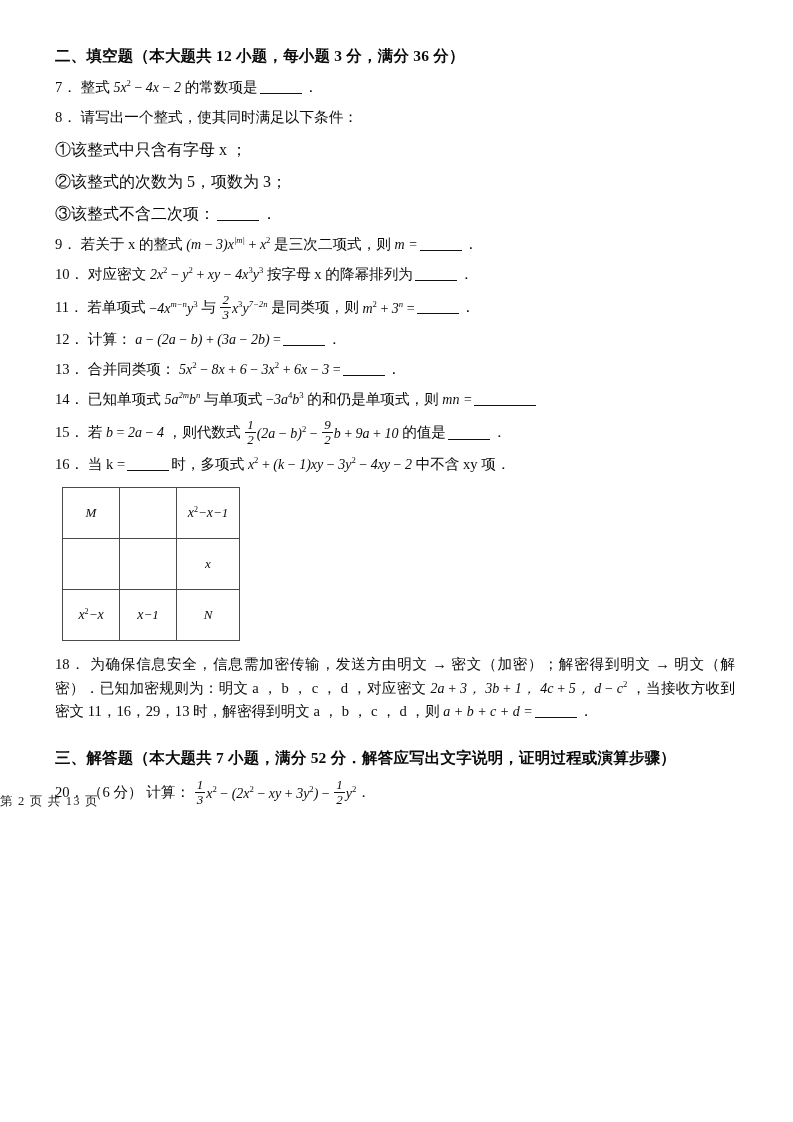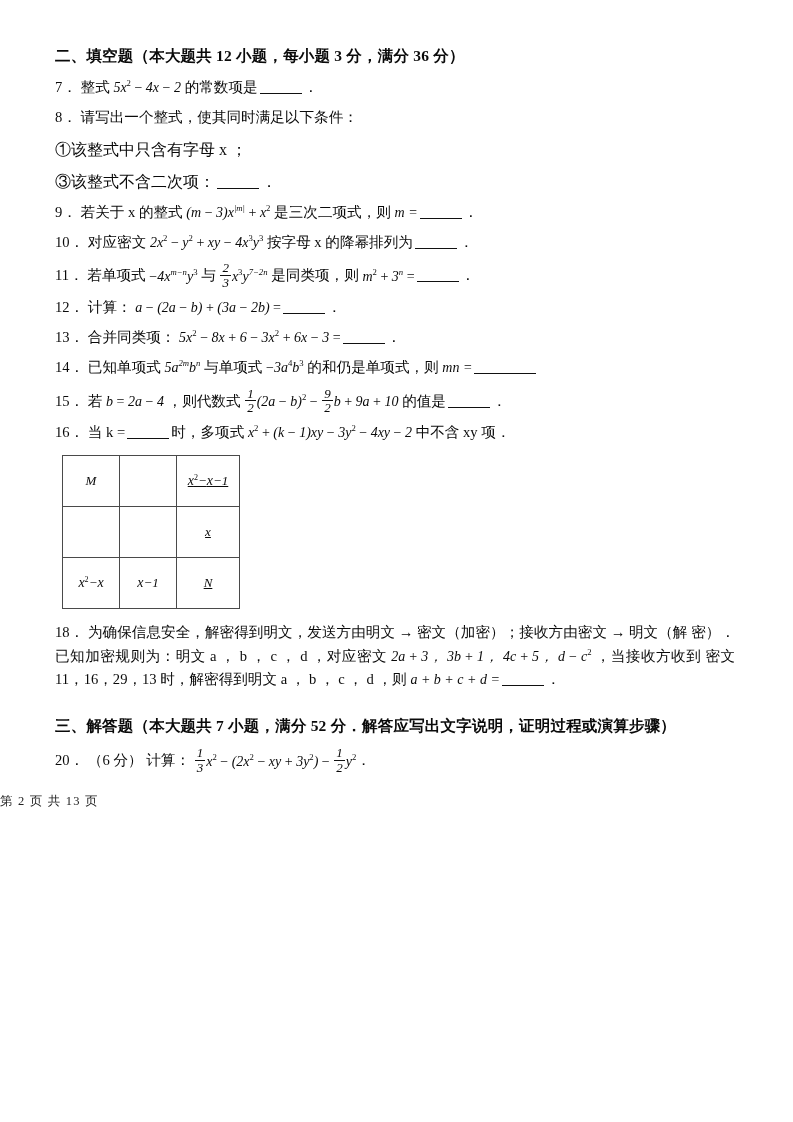--- a/index.html
+++ b/index.html
@@ -92,21 +92,21 @@
     border: 1px solid #4a4a4a;
     width: 52px;
     height: 50px;
     text-align: center;
     vertical-align: middle;
     font-size: 13px;
     font-style: italic;
     font-family: "Liberation Serif", "DejaVu Serif", serif;
     padding: 0 2px;
   }
-  table.magic td.wide { width: 58px; text-decoration: underline; }
+  table.magic td.wide { width: 58px; }
   .footer {
     position: absolute;
     left: 0;
     right: 0;
     bottom: 28px;
     font-size: 12.5px;
     color: #222;
     letter-spacing: 1.2px;
   }
 </style>
@@ -123,20 +123,23 @@
     <span class="m">5<span class="m">x</span><sup class="rm">2</sup> <span class="mr">−</span> 4<span class="m">x</span> <span class="mr">−</span> 2</span>
     <span>的常数项是</span><span class="blank"></span><span>．</span>
   </div>
 
   <div class="q tight">
     <span>8．</span>
     <span>请写出一个整式，使其同时满足以下条件：</span>
   </div>
   <div class="sub">
     <span>①该整式中只含有字母 x ；</span>
+  </div>
+  <div class="sub">
+    <span>②该整式的次数为 5，项数为 3；</span>
   </div>
   <div class="sub">
     <span>③该整式不含二次项：</span><span class="blank"></span><span>．</span>
   </div>
 
   <div class="q">
     <span>9．</span>
     <span>若关于 x 的整式</span>
     <span class="m">(<span class="m">m</span> <span class="mr">−</span> 3)<span class="m">x</span><sup>|m|</sup> <span class="mr">+</span> <span class="m">x</span><sup class="rm">2</sup></span>
     <span>是三次二项式，则</span>
@@ -216,21 +219,21 @@
         <td><span class="m">x</span><sup class="rm">2</sup>−<span class="m">x</span></td>
         <td><span class="m">x</span>−1</td>
         <td class="wide">N</td>
       </tr>
     </tbody>
       </table>
   </div>
 
   <div class="q">
     <span>18．</span>
-    <span>为确保信息安全，解密得到明文，发送方由明文 → 密文（加密）；接收方由密文 → 明文（解</span>
+    <span>为确保信息安全，信息需加密传输，发送方由明文 → 密文（加密）；解密得到明文 → 明文（解</span>
     <span>密）．已知加密规则为：明文 a ， b ， c ， d ，对应密文</span>
     <span class="m">2<span class="m">a</span> <span class="mr">+</span> 3， 3<span class="m">b</span> <span class="mr">+</span> 1， 4<span class="m">c</span> <span class="mr">+</span> 5， <span class="m">d</span> <span class="mr">−</span> <span class="m">c</span><sup class="rm">2</sup></span>
     <span>，当接收方收到</span>
     <span>密文 11，16，29，13 时，解密得到明文 a ， b ， c ， d ，则</span>
     <span class="m">a + b + c + d =</span><span class="blank"></span><span>．</span>
   </div>
 
   <div class="section-head" style="margin-top:22px;">三、解答题（本大题共 7 小题，满分 52 分．解答应写出文字说明，证明过程或演算步骤）</div>
 
   <div class="q">

